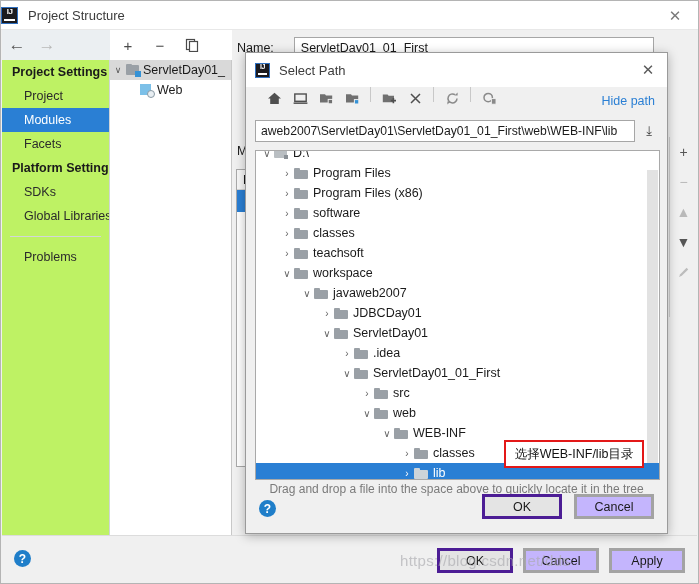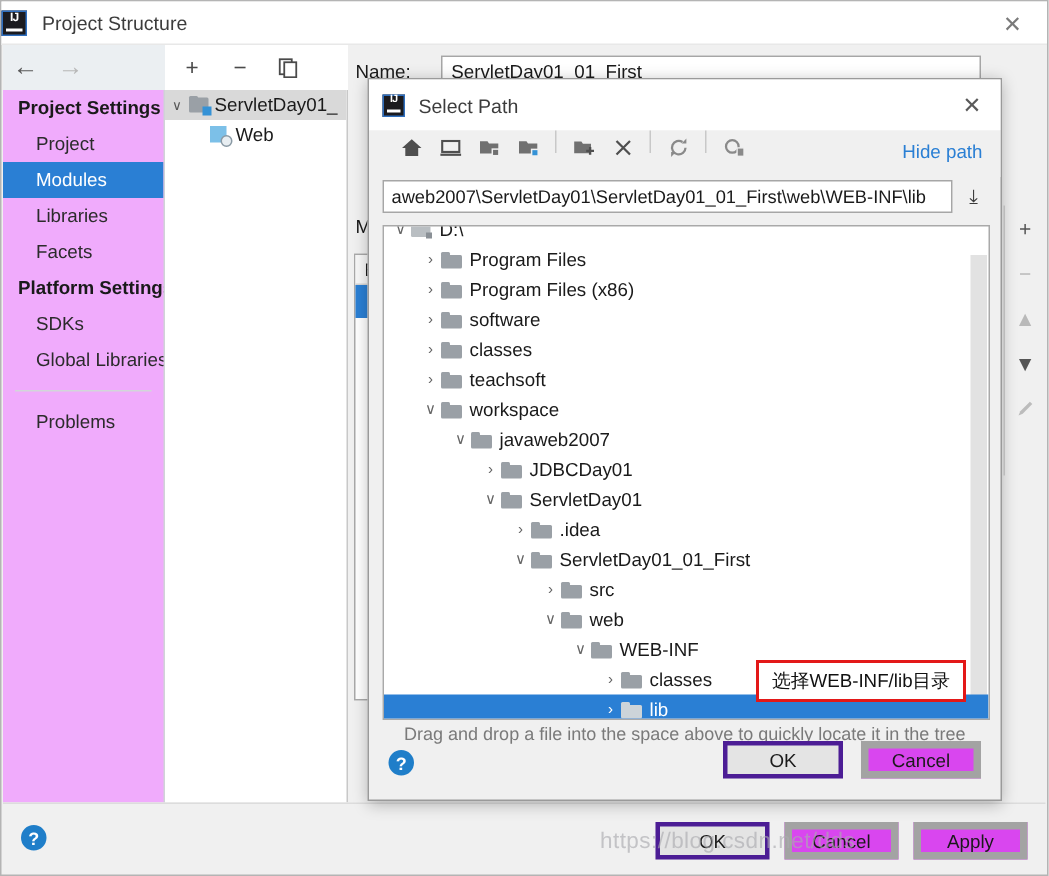--- a/index.html
+++ b/index.html
@@ -76,21 +76,21 @@
     width: 30px; height: 26px;
     display: flex; align-items: center; justify-content: center;
     font-size: 17px; color: #5a5a5a;
   }
   .nav-arrow.disabled { color: #b8b8b8; }
 
   
   #sidebar {
     position: absolute; left: 1px; top: 59px;
     width: 108px; bottom: 48px;
-    background: #f0abfc;
+    background: #bef264;
     border-right: 1px solid #d0d4d7;
     overflow: hidden;
   }
   .side-item {
     height: 24px;
     display: flex; align-items: center;
     padding-left: 22px;
     font-size: 12.5px;
     color: #2b2b2b;
     white-space: nowrap;
@@ -239,22 +239,22 @@
   .help-btn {
     position: absolute; left: 12px; top: 14px;
     width: 17px; height: 17px;
     border-radius: 50%;
     background: #1f7ec9;
     color: #ffffff; font-size: 12px; font-weight: bold;
     display: flex; align-items: center; justify-content: center;
   }
   .btn {
     height: 25px; min-width: 76px;
-    border: 5px solid #a3a3a3;
-    background: #d946ef;
+    border: 3px solid #a3a3a3;
+    background: #c4b5fd;
     display: flex; align-items: center; justify-content: center;
     font-size: 12.5px; color: #1a1a1a;
   }
   .btn.default {
     border: 3px solid #4c1d95;
     background: #e4e4e4;
   }
   #main-footer .btn-row {
     position: absolute; right: 12px; top: 12px;
     display: flex; gap: 10px;
@@ -433,21 +433,20 @@
 
   <div class="navbar">
     <div class="nav-arrow">←</div>
     <div class="nav-arrow disabled">→</div>
   </div>
 
   <div id="sidebar">
     <div class="side-item header">Project Settings</div>
     <div class="side-item">Project</div>
     <div class="side-item selected">Modules</div>
-    <div class="side-item">Libraries</div>
     <div class="side-item">Facets</div>
     <div class="side-item header">Platform Settings</div>
     <div class="side-item">SDKs</div>
     <div class="side-item">Global Libraries</div>
     <div class="side-sep"></div>
     <div class="side-item">Problems</div>
   </div>
 
   <div id="module-toolbar">
     <div class="mt-btn">+</div>

